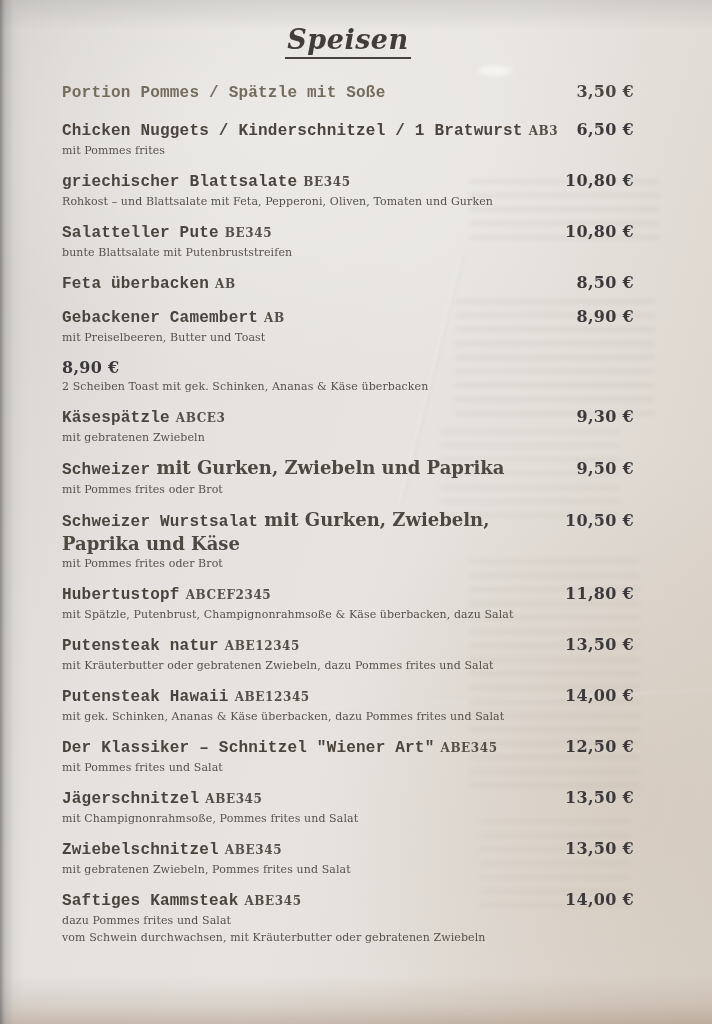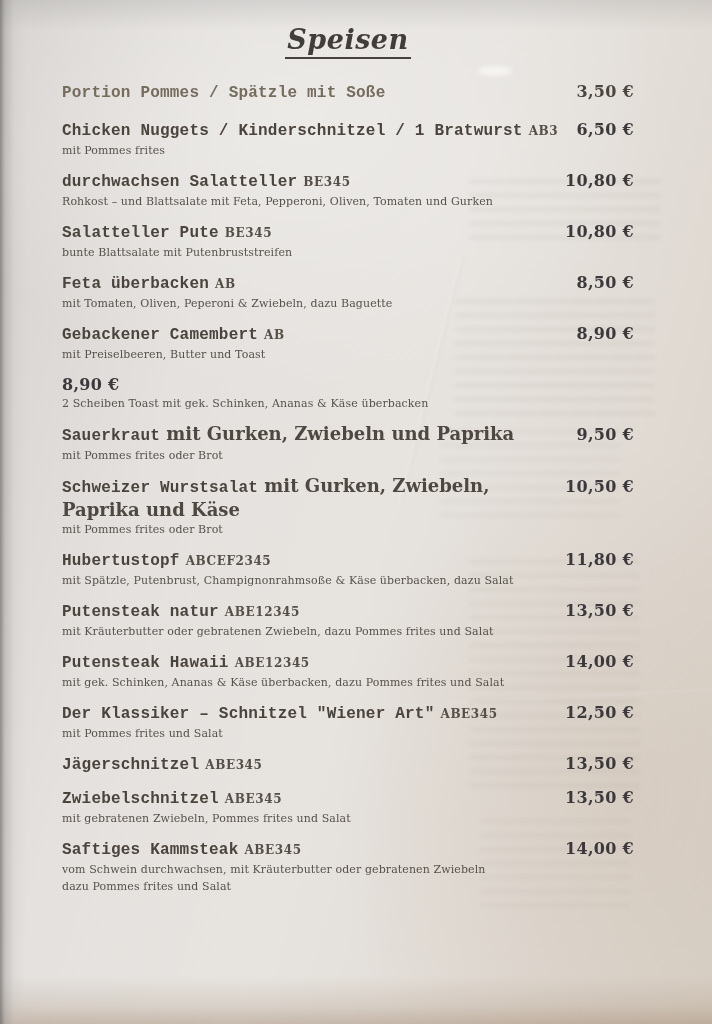--- a/index.html
+++ b/index.html
@@ -76,55 +76,61 @@
         </div>
         <div class="item">
           <div class="line">
             <span class="name"><span class="b">Chicken Nuggets / Kinderschnitzel / 1 Bratwurst</span><span class="code">AB3</span></span>
             <span class="price">6,50 €</span>
           </div>
           <div class="desc">mit Pommes frites</div>
         </div>
         <div class="item">
           <div class="line">
-            <span class="name"><span class="b">durchwachsen Salatteller</span><span class="code">BE345</span></span>
+            <span class="name"><span class="b">griechischer Blattsalate</span><span class="code">BE345</span></span>
             <span class="price">10,80 €</span>
           </div>
           <div class="desc">Rohkost – und Blattsalate mit Feta, Pepperoni, Oliven, Tomaten und Gurken</div>
         </div>
         <div class="item">
           <div class="line">
             <span class="name"><span class="b">Salatteller Pute</span><span class="code">BE345</span></span>
             <span class="price">10,80 €</span>
           </div>
           <div class="desc">bunte Blattsalate mit Putenbruststreifen</div>
         </div>
         <div class="item">
           <div class="line">
             <span class="name"><span class="b">Feta überbacken</span><span class="code">AB</span></span>
             <span class="price">8,50 €</span>
           </div>
-          <div class="desc">mit Tomaten, Oliven, Peperoni &amp; Zwiebeln, dazu Baguette</div>
         </div>
         <div class="item">
           <div class="line">
             <span class="name"><span class="b">Gebackener Camembert</span><span class="code">AB</span></span>
             <span class="price">8,90 €</span>
           </div>
           <div class="desc">mit Preiselbeeren, Butter und Toast</div>
         </div>
         <div class="item">
           <div class="line">
             <span class="price">8,90 €</span>
           </div>
           <div class="desc">2 Scheiben Toast mit gek. Schinken, Ananas &amp; Käse überbacken</div>
         </div>
         <div class="item">
           <div class="line">
-            <span class="name"><span class="b">Sauerkraut</span><span class="reg"> mit Gurken, Zwiebeln und Paprika</span></span>
+            <span class="name"><span class="b">Käsespätzle</span><span class="code">ABCE3</span></span>
+            <span class="price">9,30 €</span>
+          </div>
+          <div class="desc">mit gebratenen Zwiebeln</div>
+        </div>
+        <div class="item">
+          <div class="line">
+            <span class="name"><span class="b">Schweizer</span><span class="reg"> mit Gurken, Zwiebeln und Paprika</span></span>
             <span class="price">9,50 €</span>
           </div>
           <div class="desc">mit Pommes frites oder Brot</div>
         </div>
         <div class="item">
           <div class="line">
             <span class="name"><span class="b">Schweizer Wurstsalat</span><span class="reg"> mit Gurken, Zwiebeln, Paprika und Käse</span></span>
             <span class="price">10,50 €</span>
           </div>
           <div class="desc">mit Pommes frites oder Brot</div>
@@ -157,31 +163,32 @@
             <span class="name"><span class="b">Der Klassiker – Schnitzel "Wiener Art"</span><span class="code">ABE345</span></span>
             <span class="price">12,50 €</span>
           </div>
           <div class="desc">mit Pommes frites und Salat</div>
         </div>
         <div class="item">
           <div class="line">
             <span class="name"><span class="b">Jägerschnitzel</span><span class="code">ABE345</span></span>
             <span class="price">13,50 €</span>
           </div>
+          <div class="desc">mit Champignonrahmsoße, Pommes frites und Salat</div>
         </div>
         <div class="item">
           <div class="line">
             <span class="name"><span class="b">Zwiebelschnitzel</span><span class="code">ABE345</span></span>
             <span class="price">13,50 €</span>
           </div>
           <div class="desc">mit gebratenen Zwiebeln, Pommes frites und Salat</div>
         </div>
         <div class="item">
           <div class="line">
             <span class="name"><span class="b">Saftiges Kammsteak</span><span class="code">ABE345</span></span>
             <span class="price">14,00 €</span>
           </div>
+          <div class="desc">dazu Pommes frites und Salat</div>
           <div class="desc">vom Schwein durchwachsen, mit Kräuterbutter oder gebratenen Zwiebeln</div>
-          <div class="desc">dazu Pommes frites und Salat</div>
         </div>
       </div>
   </div>
 </div>
 
 </body></html>

